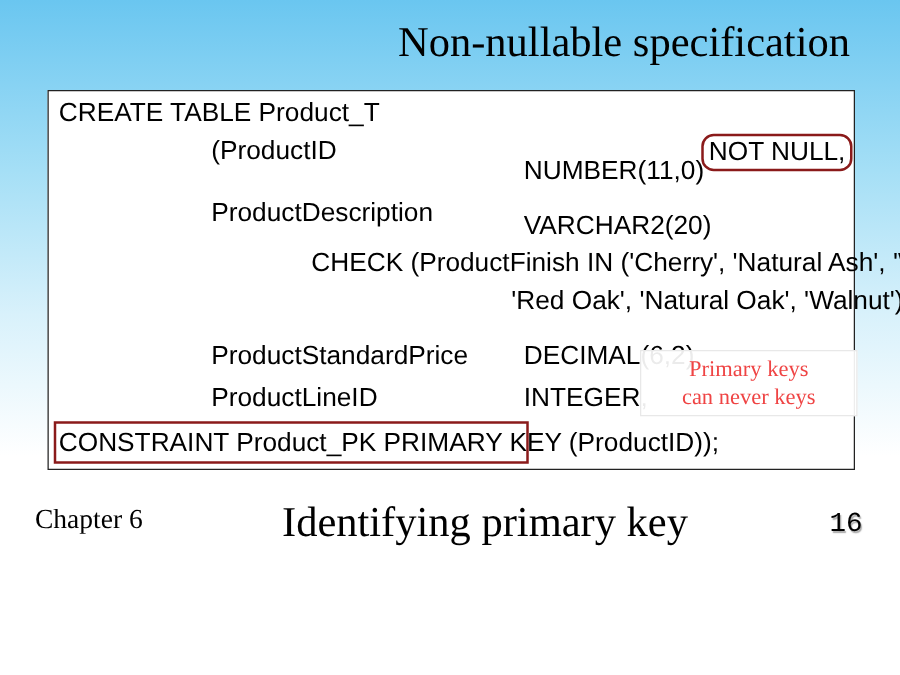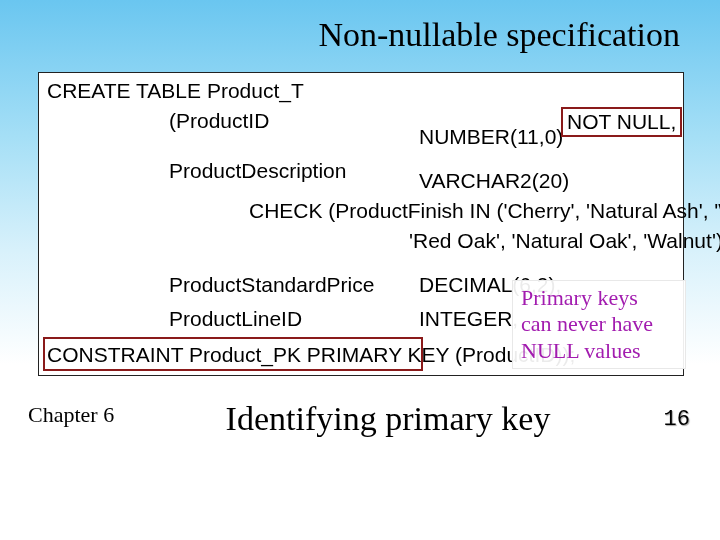--- a/index.html
+++ b/index.html
@@ -48,24 +48,25 @@
   }
   .big-box {
     position: absolute;
     border: 2px solid #8a1a1a;
     background: transparent;
   }
   .annotation {
     position: absolute;
     background: rgba(255,255,255,0.92);
     border: 1px solid #e8e8e8;
-    font-size: 22px;
+    font-size: 18px;
     line-height: 1.2;
     padding: 4px 8px;
-    color: #a21caf;
+    color: #ef4444;
+    text-align: center;
   }
   .heading2 {
     position: absolute;
     top: 400px;
     left: 0;
     width: 100%;
     text-align: center;
     font-size: 34px;
     color: #000;
     padding-left: 28px;
@@ -103,21 +104,21 @@
 <div class="slide">
 
   <div class="heading1">Non-nullable specification</div>
 
   <div class="code-panel">
 
     <div class="sql" style="left:130px; top:36px;">(ProductID</div>
 
     <div class="sql" style="left:8px; top:6px;">CREATE TABLE Product_T</div>
     <div class="sql" style="left:380px; top:52px;">NUMBER(11,0)</div>
-    <span class="sql boxed" style="left:522px; top:34px;">NOT NULL,</span>
+    <span class="sql boxed" style="left:522px; top:34px;border-radius:10px;">NOT NULL,</span>
 
     <div class="sql" style="left:130px; top:66px;margin-top:20px;">ProductDescription</div>
 
     <div class="sql" style="left:380px; top:96px;">VARCHAR2(20)</div>
 
     <div class="sql" style="left:210px; top:126px;">CHECK (ProductFinish IN ('Cherry', 'Natural Ash', 'White Ash',</div>
     <div class="sql" style="left:370px; top:156px;">'Red Oak', 'Natural Oak', 'Walnut')),</div>
 
     <div class="sql" style="left:130px; top:200px;">ProductStandardPrice</div>
     <div class="sql" style="left:380px; top:200px;">DECIMAL(6,2),</div>
@@ -125,22 +126,21 @@
     <div class="sql" style="left:130px; top:234px;">ProductLineID</div>
     <div class="sql" style="left:380px; top:234px;">INTEGER,</div>
 
     <div class="sql" style="left:8px; top:270px;">CONSTRAINT Product_PK PRIMARY KEY (ProductID));</div>
     <div class="big-box" style="left:4px; top:264px; width:376px; height:30px;"></div>
 
   </div>
 
   <div class="annotation" style="left:512px; top:280px; width:156px;">
     <span>Primary keys</span><br>
-    <span>can never have</span><br>
-    <span>NULL values</span>
+    <span>can never keys</span><br>
   </div>
 
   <div class="heading2">Identifying primary key</div>
 
   <div class="footer-left">Chapter 6</div>
   <div class="footer-right">16</div>
 
 </div>
 
 </body></html>

